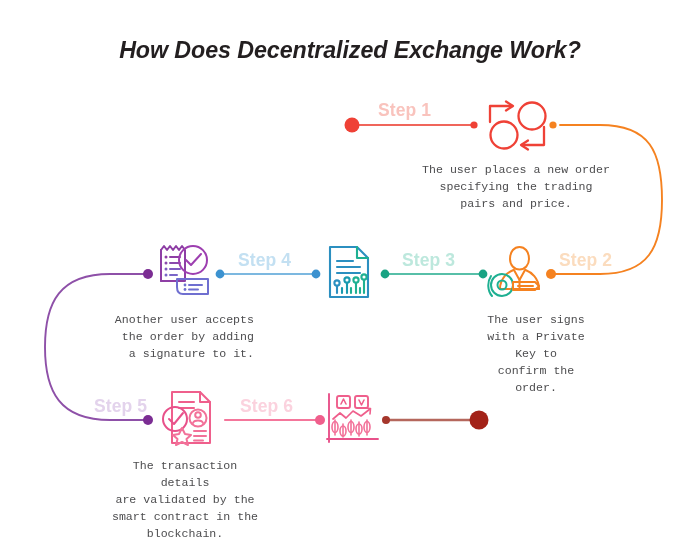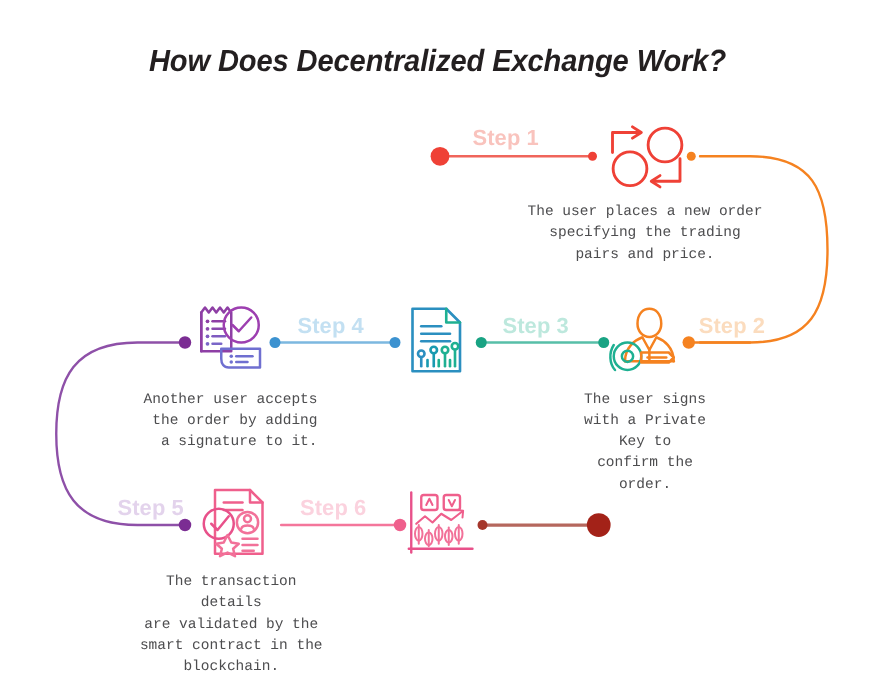--- a/index.html
+++ b/index.html
@@ -166,21 +166,21 @@
         <circle cx="15" cy="41" r="4.5" stroke="#1eb092"></circle>
 
         <path d="M26 38 L48 38 L52 42 L48 46 L26 46 Z" stroke="#f58220"></path>
         <path d="M31 42 L46 42" stroke="#f58220"></path>
 
         <path d="M4 32 C0 38 0.5 47 5 52" stroke="#1eb092"></path>
       </g>
     </svg>
   </div>
 
-  <div class="caption" style="left:462px; top:300px; width:108px;text-align:center;">The user signs
+  <div class="caption" style="left:482px; top:300px; width:108px;text-align:center;">The user signs
 with a Private Key to
 confirm the order.</div>
 
   <div class="step-label" style="left:402px; top:238px; color:#bde8dd;">Step 3</div>
 
   <div class="icon-box" style="left:326px; top:231px;">
     <svg width="46" height="58" viewBox="0 0 46 58">
       <g fill="none" stroke-width="2.1" stroke-linecap="round" stroke-linejoin="round">
 
         <path d="M4 4 L31 4 L42 15 L42 54 L4 54 Z" stroke="#2b8fc0"></path>

